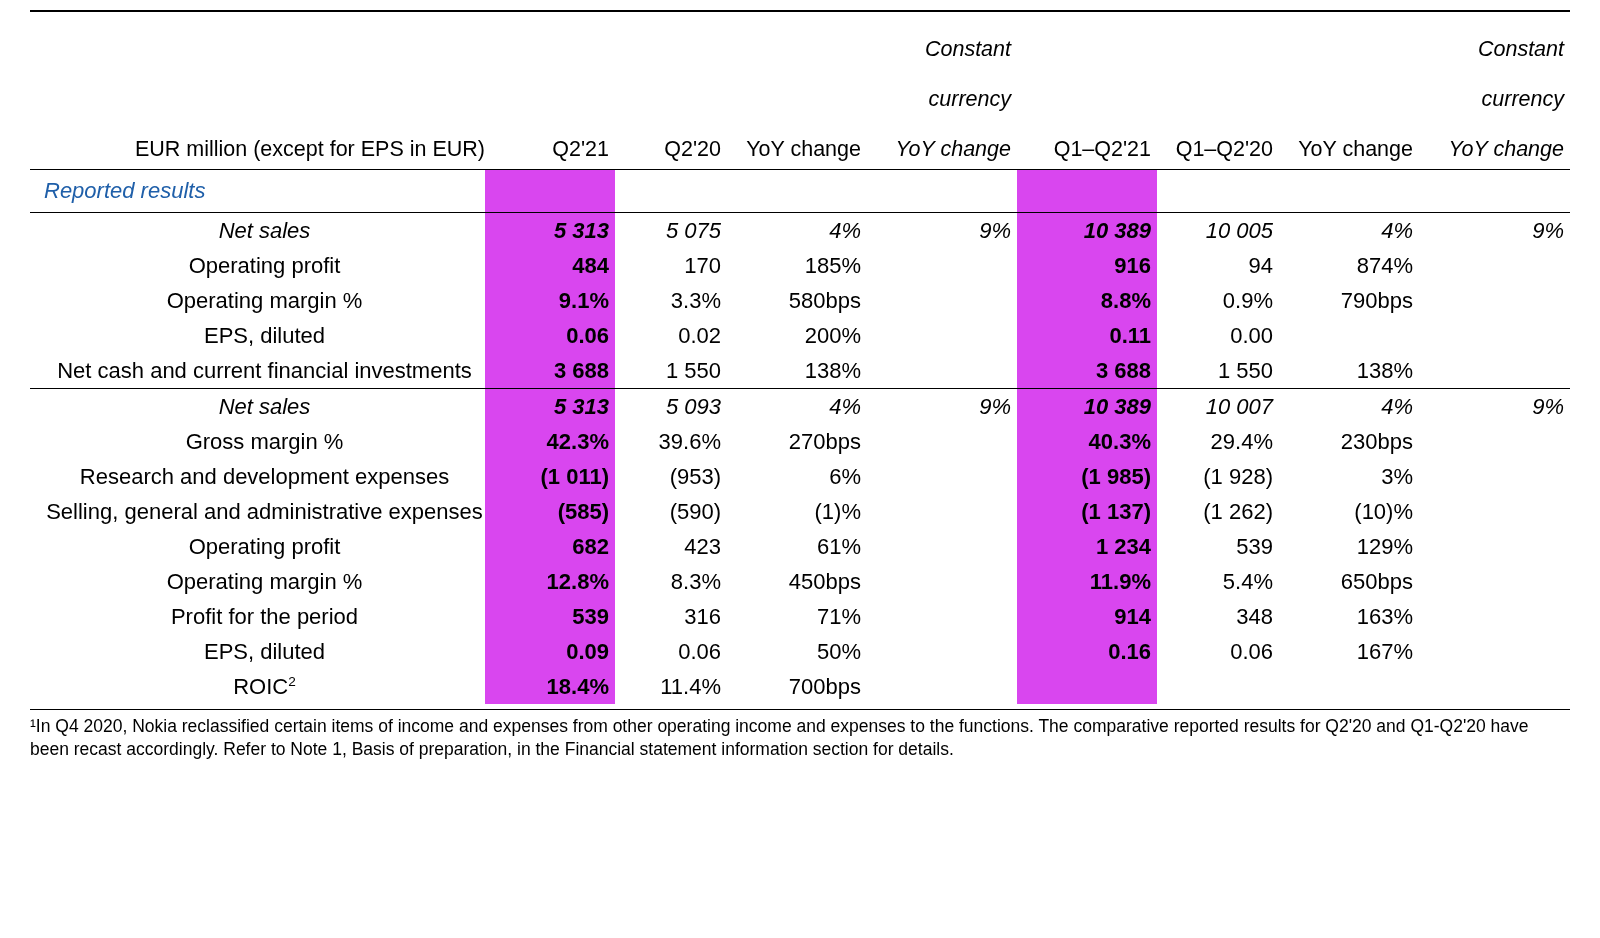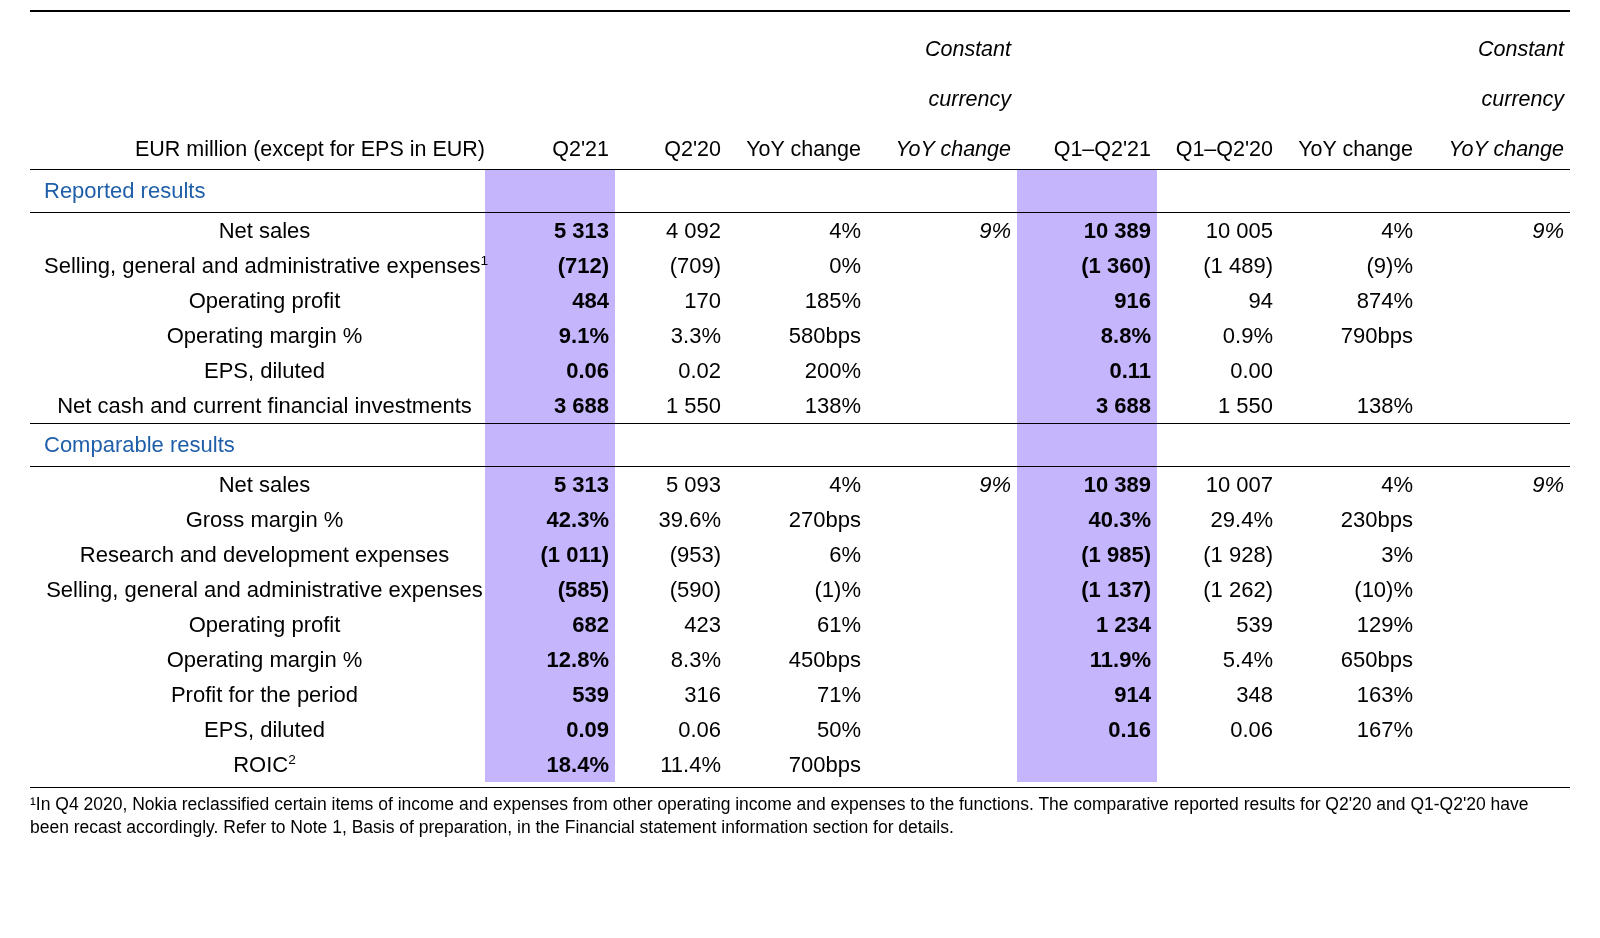--- a/index.html
+++ b/index.html
@@ -57,21 +57,21 @@
     text-align: right;
     padding: 0 0 7px 14px;
     font-size: 21.5px;
     line-height: 25px;
   }
   .hdr-italic {
     font-style: italic;
   }
 
   tr.rule-top td { border-top: 2.5px solid #000; }
-  tr.rule-thin td { border-top: 1.3px solid #000; }
+  tr.rule-thin td { border-top: 1.3px solid #000; font-style: italic; }
 
   .section-title {
     color: #1f5fa9;
     text-align: left;
     padding: 7px 0 8px 14px;
     font-size: 22px;
     line-height: 27px;
   }
   .row-label {
     text-align: center;
@@ -81,21 +81,21 @@
     white-space: nowrap;
   }
   .cell {
     text-align: right;
     padding: 4px 6px 4px 0;
     font-size: 22px;
     line-height: 27px;
     white-space: nowrap;
   }
   .hl {
-    background: #c4b5fd;
+    background: #d946ef;
     font-weight: bold;
   }
   .ital {
     font-style: italic;
   }
   sup {
     font-size: 0.62em;
     vertical-align: super;
     line-height: 0;
   }
@@ -158,40 +158,29 @@
           <td class="cell">&nbsp;</td>
           <td class="cell">&nbsp;</td>
           <td class="cell hl">&nbsp;</td>
           <td class="cell">&nbsp;</td>
           <td class="cell">&nbsp;</td>
           <td class="cell">&nbsp;</td>
         </tr>
         <tr class="rule-thin">
           <td class="row-label">Net sales</td>
           <td class="cell hl">5 313</td>
-          <td class="cell">4 092</td>
+          <td class="cell">5 075</td>
           <td class="cell">4%</td>
           <td class="cell ital">9%</td>
           <td class="cell hl">10 389</td>
           <td class="cell">10 005</td>
           <td class="cell">4%</td>
           <td class="cell ital">9%</td>
         </tr>
         <tr>
-          <td class="row-label">Selling, general and administrative expenses<sup>1</sup></td>
-          <td class="cell hl">(712)</td>
-          <td class="cell">(709)</td>
-          <td class="cell">0%</td>
-          <td class="cell ital">&nbsp;</td>
-          <td class="cell hl">(1 360)</td>
-          <td class="cell">(1 489)</td>
-          <td class="cell">(9)%</td>
-          <td class="cell ital">&nbsp;</td>
-        </tr>
-        <tr>
           <td class="row-label">Operating profit</td>
           <td class="cell hl">484</td>
           <td class="cell">170</td>
           <td class="cell">185%</td>
           <td class="cell ital">&nbsp;</td>
           <td class="cell hl">916</td>
           <td class="cell">94</td>
           <td class="cell">874%</td>
           <td class="cell ital">&nbsp;</td>
         </tr>
@@ -220,31 +209,20 @@
         <tr>
           <td class="row-label">Net cash and current financial investments</td>
           <td class="cell hl">3 688</td>
           <td class="cell">1 550</td>
           <td class="cell">138%</td>
           <td class="cell ital">&nbsp;</td>
           <td class="cell hl">3 688</td>
           <td class="cell">1 550</td>
           <td class="cell">138%</td>
           <td class="cell ital">&nbsp;</td>
-        </tr>
-        <tr class="rule-thin">
-          <td class="section-title">Comparable results</td>
-          <td class="cell hl">&nbsp;</td>
-          <td class="cell">&nbsp;</td>
-          <td class="cell">&nbsp;</td>
-          <td class="cell">&nbsp;</td>
-          <td class="cell hl">&nbsp;</td>
-          <td class="cell">&nbsp;</td>
-          <td class="cell">&nbsp;</td>
-          <td class="cell">&nbsp;</td>
         </tr>
         <tr class="rule-thin">
           <td class="row-label">Net sales</td>
           <td class="cell hl">5 313</td>
           <td class="cell">5 093</td>
           <td class="cell">4%</td>
           <td class="cell ital">9%</td>
           <td class="cell hl">10 389</td>
           <td class="cell">10 007</td>
           <td class="cell">4%</td>

